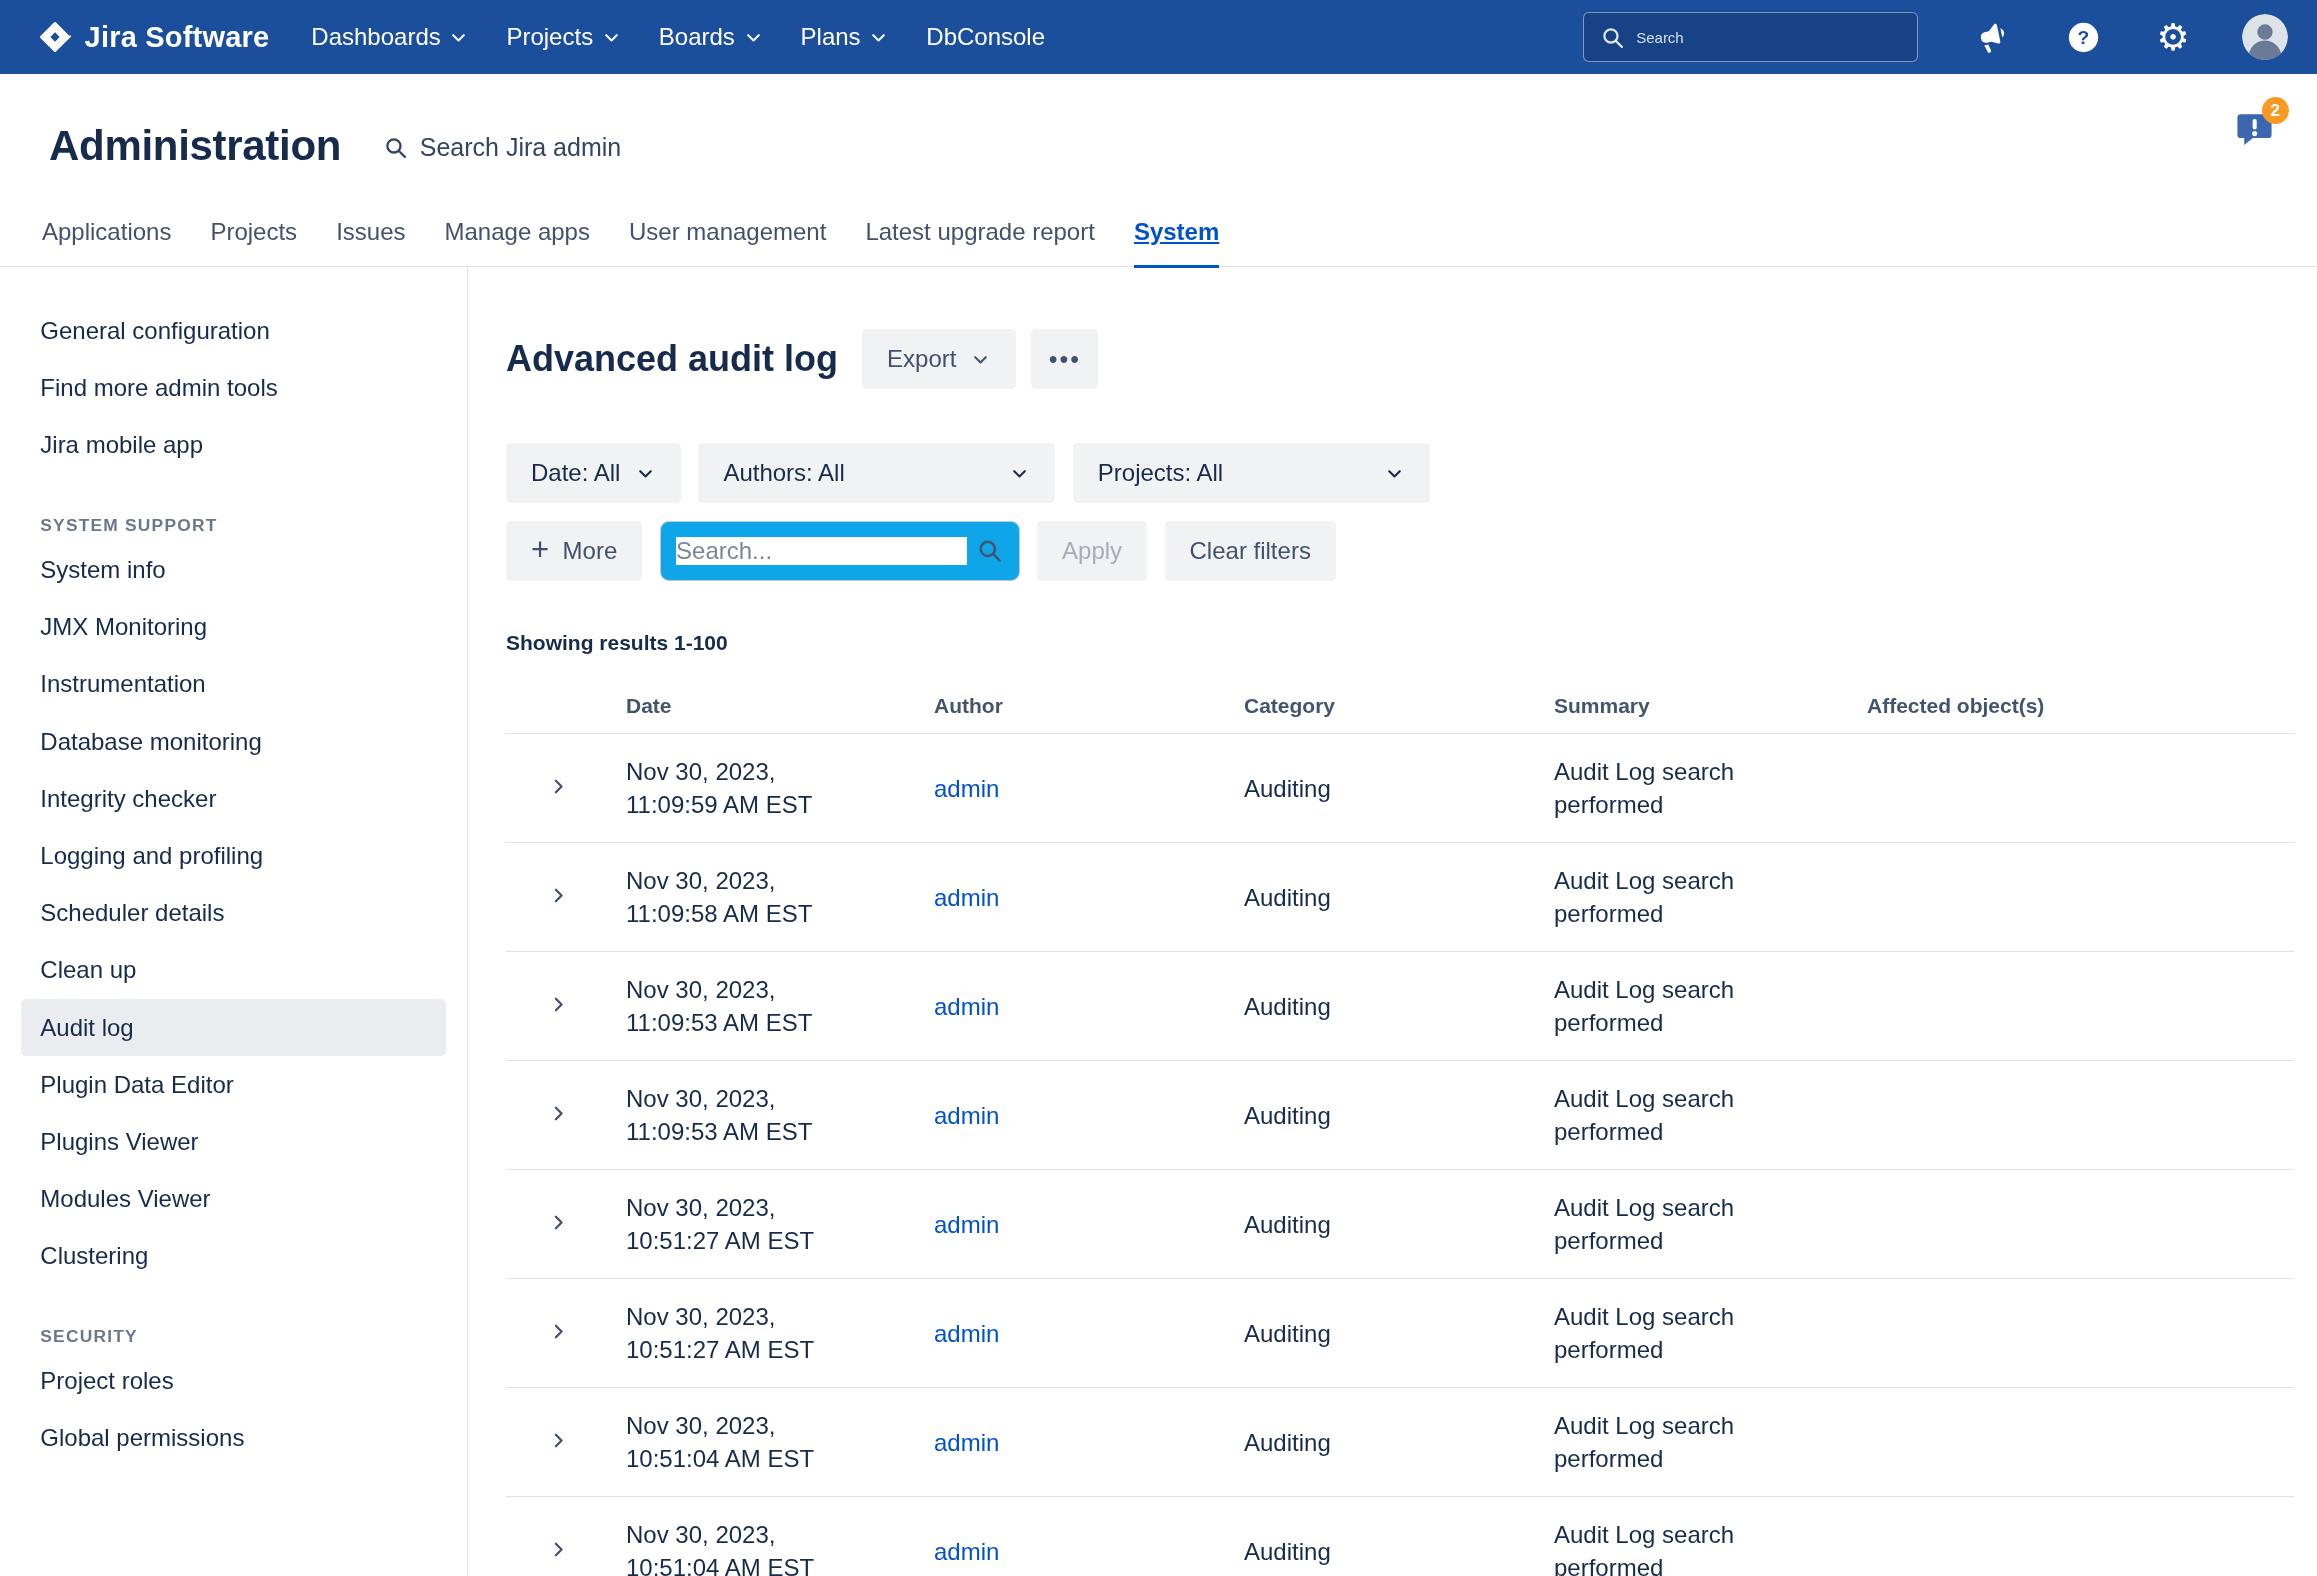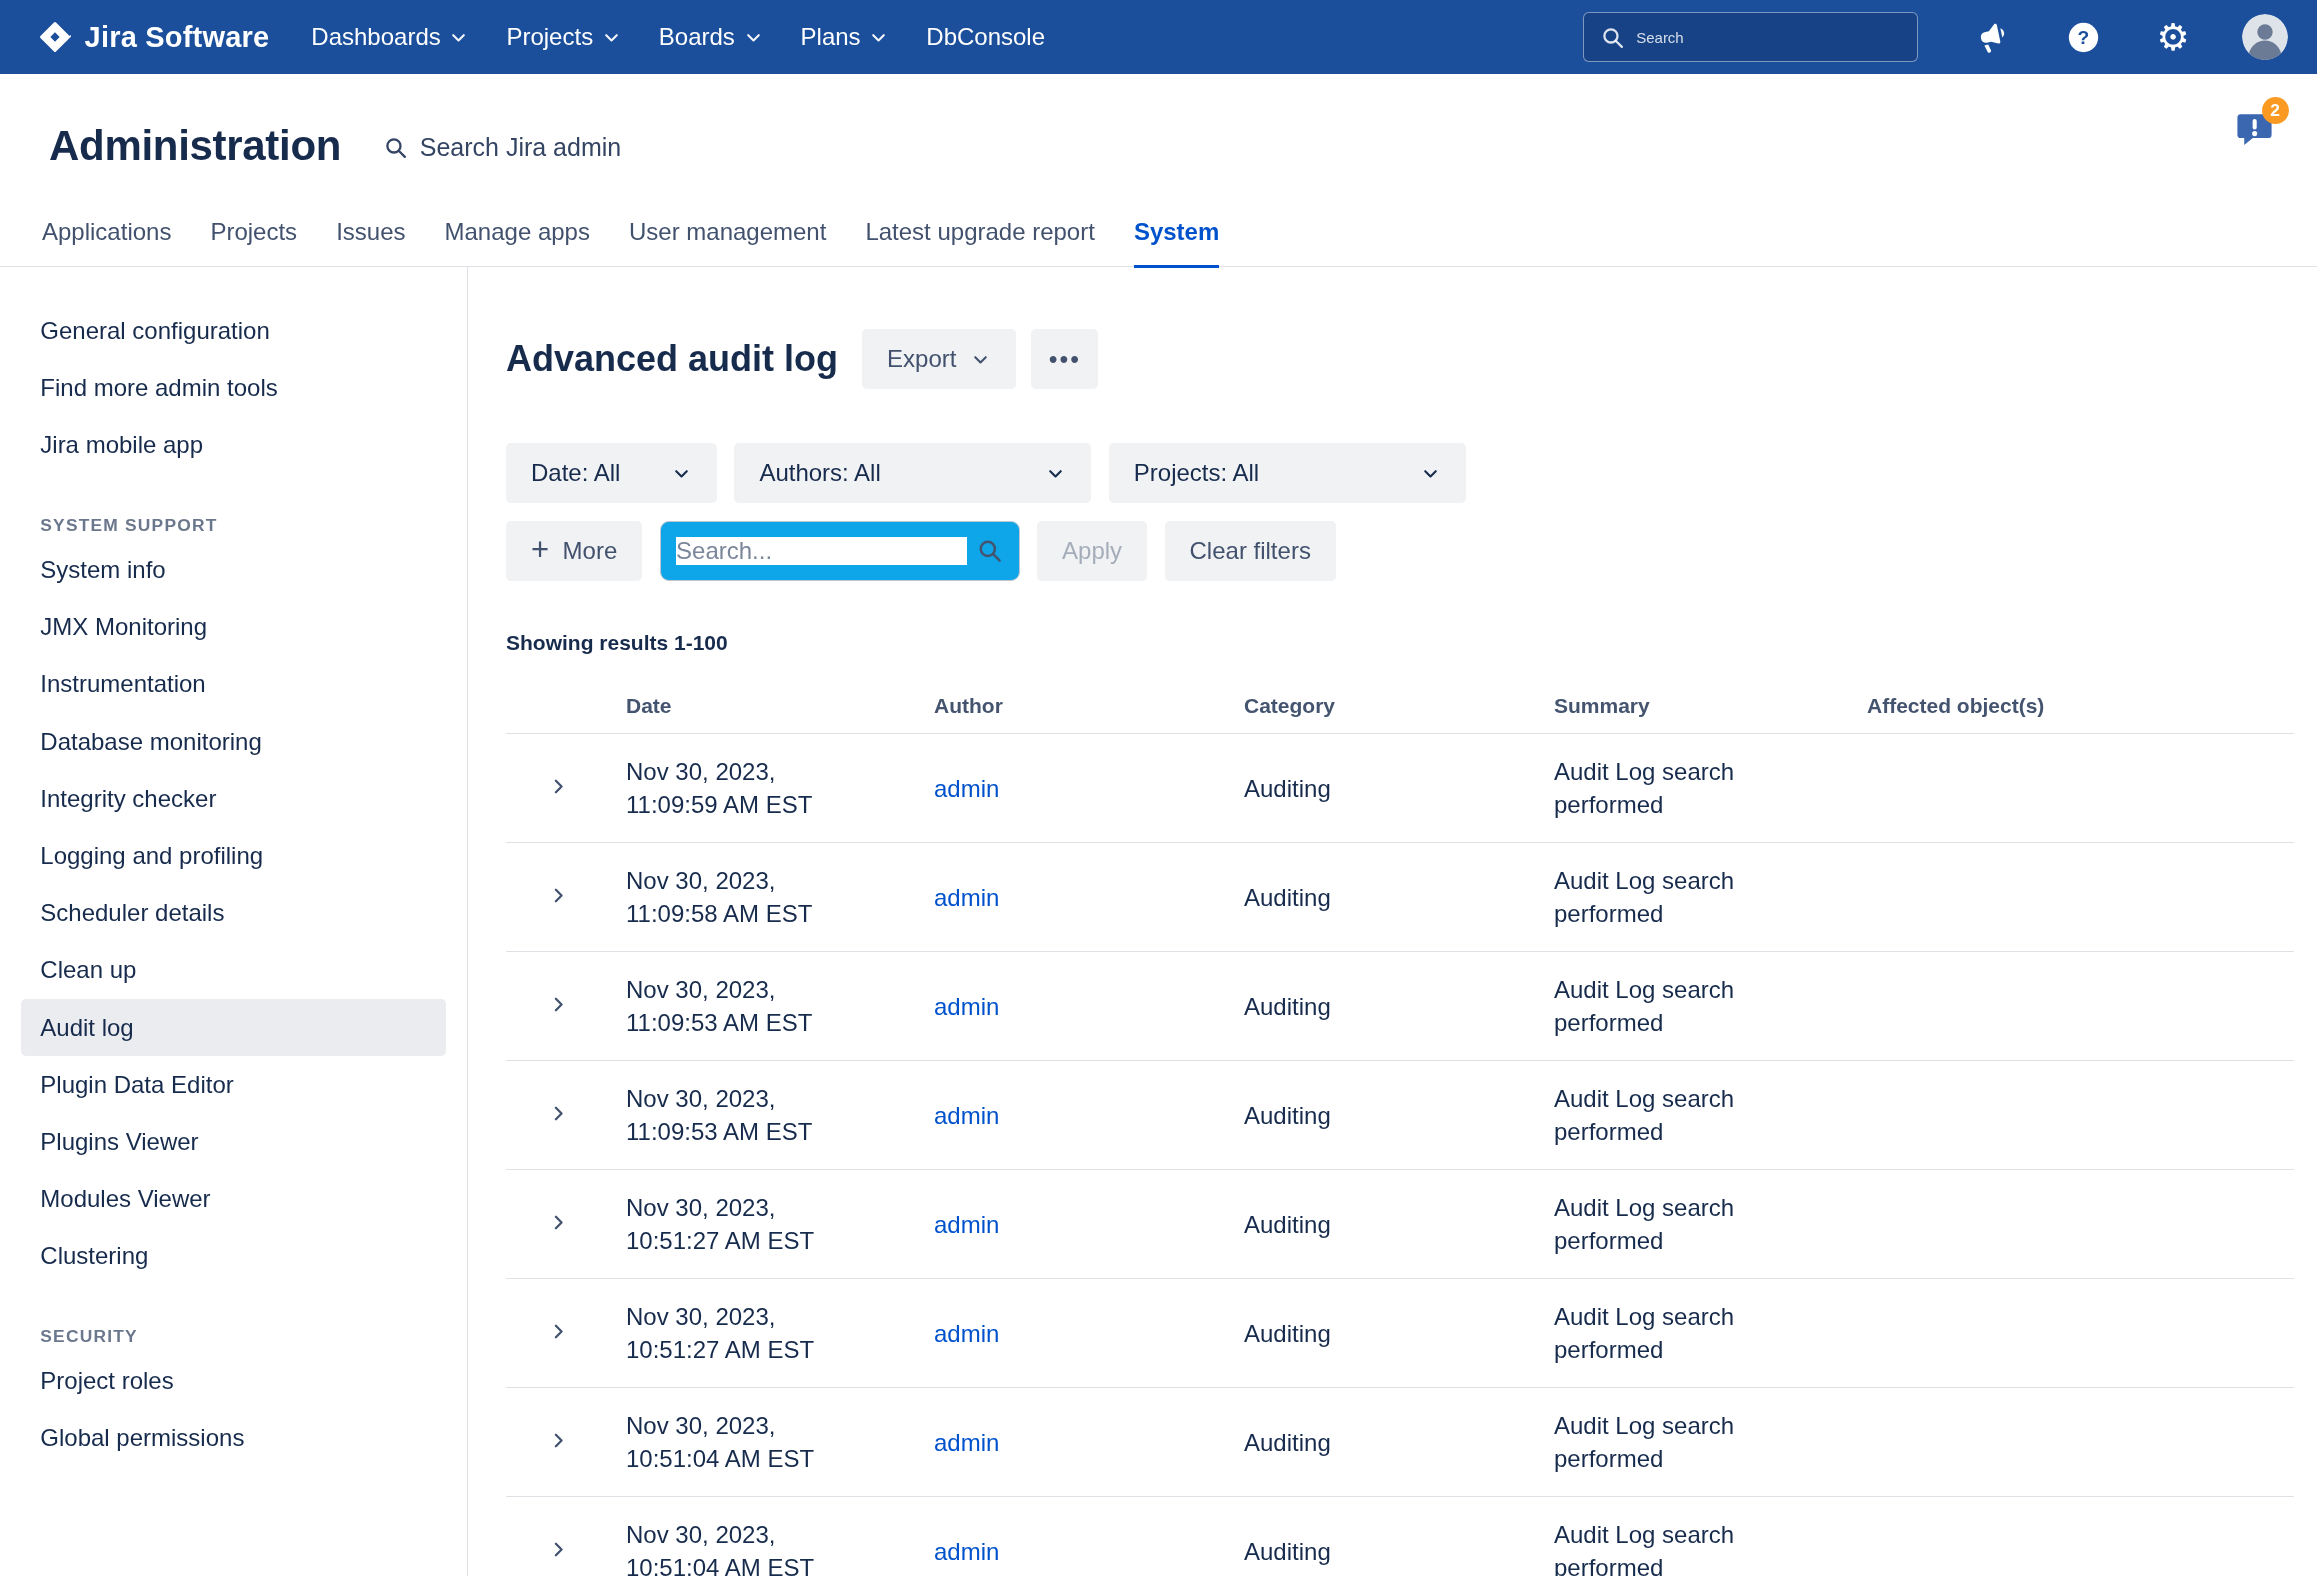--- a/index.html
+++ b/index.html
@@ -57,21 +57,21 @@
 
   
   .admin-tabs {
     display: flex; gap: 39px; padding: 0 0 0 42px; margin-top: 48px;
     border-bottom: 1.9px solid var(--border, #DFE1E6);
   }
   .tab {
     font-size: 24px; color: var(--text-secondary, #42526E); padding-bottom: 19.3px;
     border-bottom: 3.9px solid transparent; margin-bottom: -1.9px; cursor: pointer; font-weight: 500;
   }
-  .tab.active { color: var(--link, #0052CC); font-weight: 700; border-bottom-color: var(--link, #0052CC); }
+  .tab.active { color: var(--link, #0052CC); font-weight: 700; border-bottom-color: var(--link, #0052CC); text-decoration: underline; }
 
   
   .layout { flex: 1; display: flex; overflow: hidden; }
   .sidebar {
     width: 468px; flex: 0 0 468px; border-right: 1.9px solid var(--border, #DFE1E6);
     padding-top: 35px; overflow: hidden;
   }
   .side-item {
     margin: 0 21px; padding: 12.6px 19.3px; border-radius: 4.8px;
     font-size: 24px; line-height: 32px; color: var(--text-primary, #172B4D); cursor: pointer;
@@ -89,21 +89,21 @@
   .toolbar { display: flex; gap: 15.4px; padding-left: 24px; }
   .btn {
     background: var(--button-bg, #F1F2F4); border: none; border-radius: 4.8px;
     height: 60px; padding: 0 25px; font-size: 24px; color: var(--text-secondary, #42526E);
     font-family: inherit; font-weight: 500; display: inline-flex; align-items: center; gap: 13.5px;
     cursor: pointer; white-space: nowrap;
   }
   .btn.icon-only { width: 67px; padding: 0; justify-content: center; font-size: 25px; letter-spacing: 1.9px; }
   .filters-row { display: flex; gap: 17.4px; margin-top: 54px; }
   .filter-btn { justify-content: space-between; color: var(--text-primary, #172B4D); }
-  .w-date { width: 211px; }
+  .w-date { width: 175px; }
   .w-authors { width: 357px; }
   .w-projects { width: 357px; }
   .filters-row2 { display: flex; gap: 17.4px; margin-top: 17.4px; }
   .plus-glyph { font-size: 31px; font-weight: 400; line-height: 1; margin-top: -2.9px; }
   .search-field {
     width: 360px; height: 60px; background: #0ea5e9; border: 1.9px solid #C1C7D0; border-radius: 9px;
     display: flex; align-items: center; padding: 0 15.4px; gap: 9.7px;
   }
   .search-field input {
     flex: 1; min-width: 0; border: none; outline: none; font-size: 24px; font-family: inherit;

